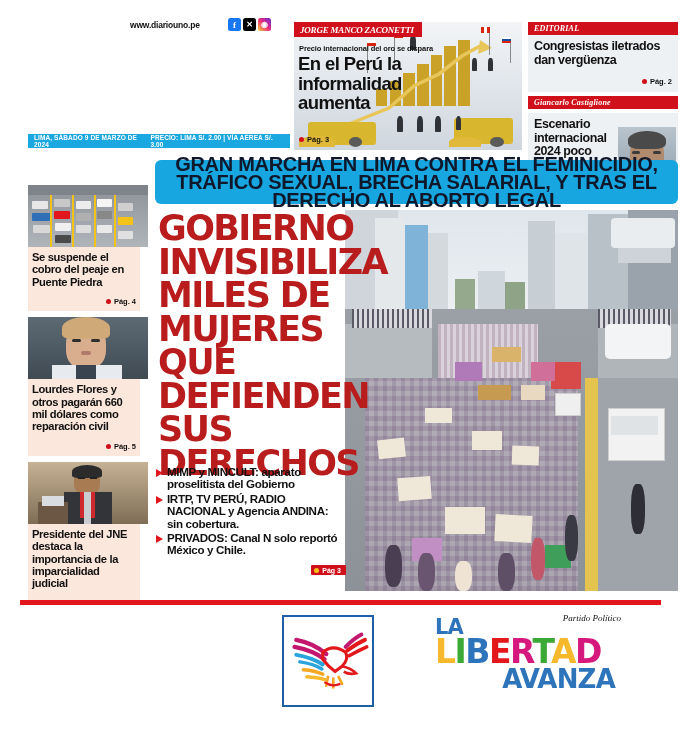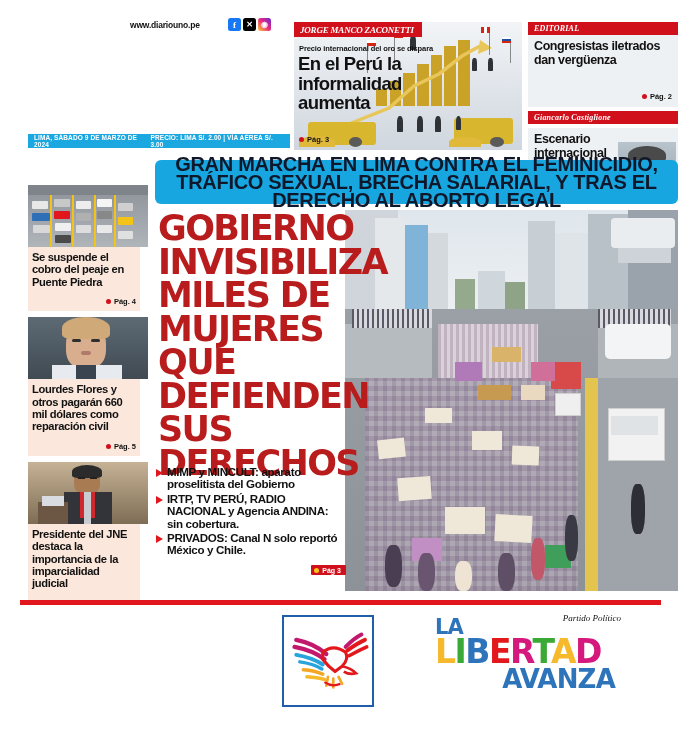--- a/index.html
+++ b/index.html
@@ -87,21 +87,21 @@
   
   .edit-col { position:absolute; left:528px; top:22px; width:150px; }
   .redtag {
     background:#d0101b; color:#fff; font-weight:bold; font-style:italic;
     font-size:8px; padding:2px 6px; letter-spacing:0.2px;
     font-family:"Liberation Serif", serif;
   }
   .edit-box { background:#eef1f4; padding:5px 6px 4px 6px; }
   .edit-head { font-size:12.5px; line-height:13.5px; font-weight:bold; color:#111;
                letter-spacing:-0.4px; }
-  .edit-pag { text-align:right; margin-top:18px; }
+  .edit-pag { text-align:right; margin-top:3px; }
   .col-box { position:relative; background:#eef1f4; margin-top:4px; padding:5px 6px 4px 6px;
              height:74px; overflow:hidden; }
   .col-head { font-size:12.5px; line-height:13.5px; font-weight:bold; color:#111;
               letter-spacing:-0.4px; width:86px; }
   .col-photo { position:absolute; right:2px; top:14px; width:58px; height:58px;
                background:linear-gradient(180deg,#b9c4cc,#8fa0ad); overflow:hidden; }
   .col-pag { position:absolute; right:4px; bottom:3px; }
 
   
   .banner {

